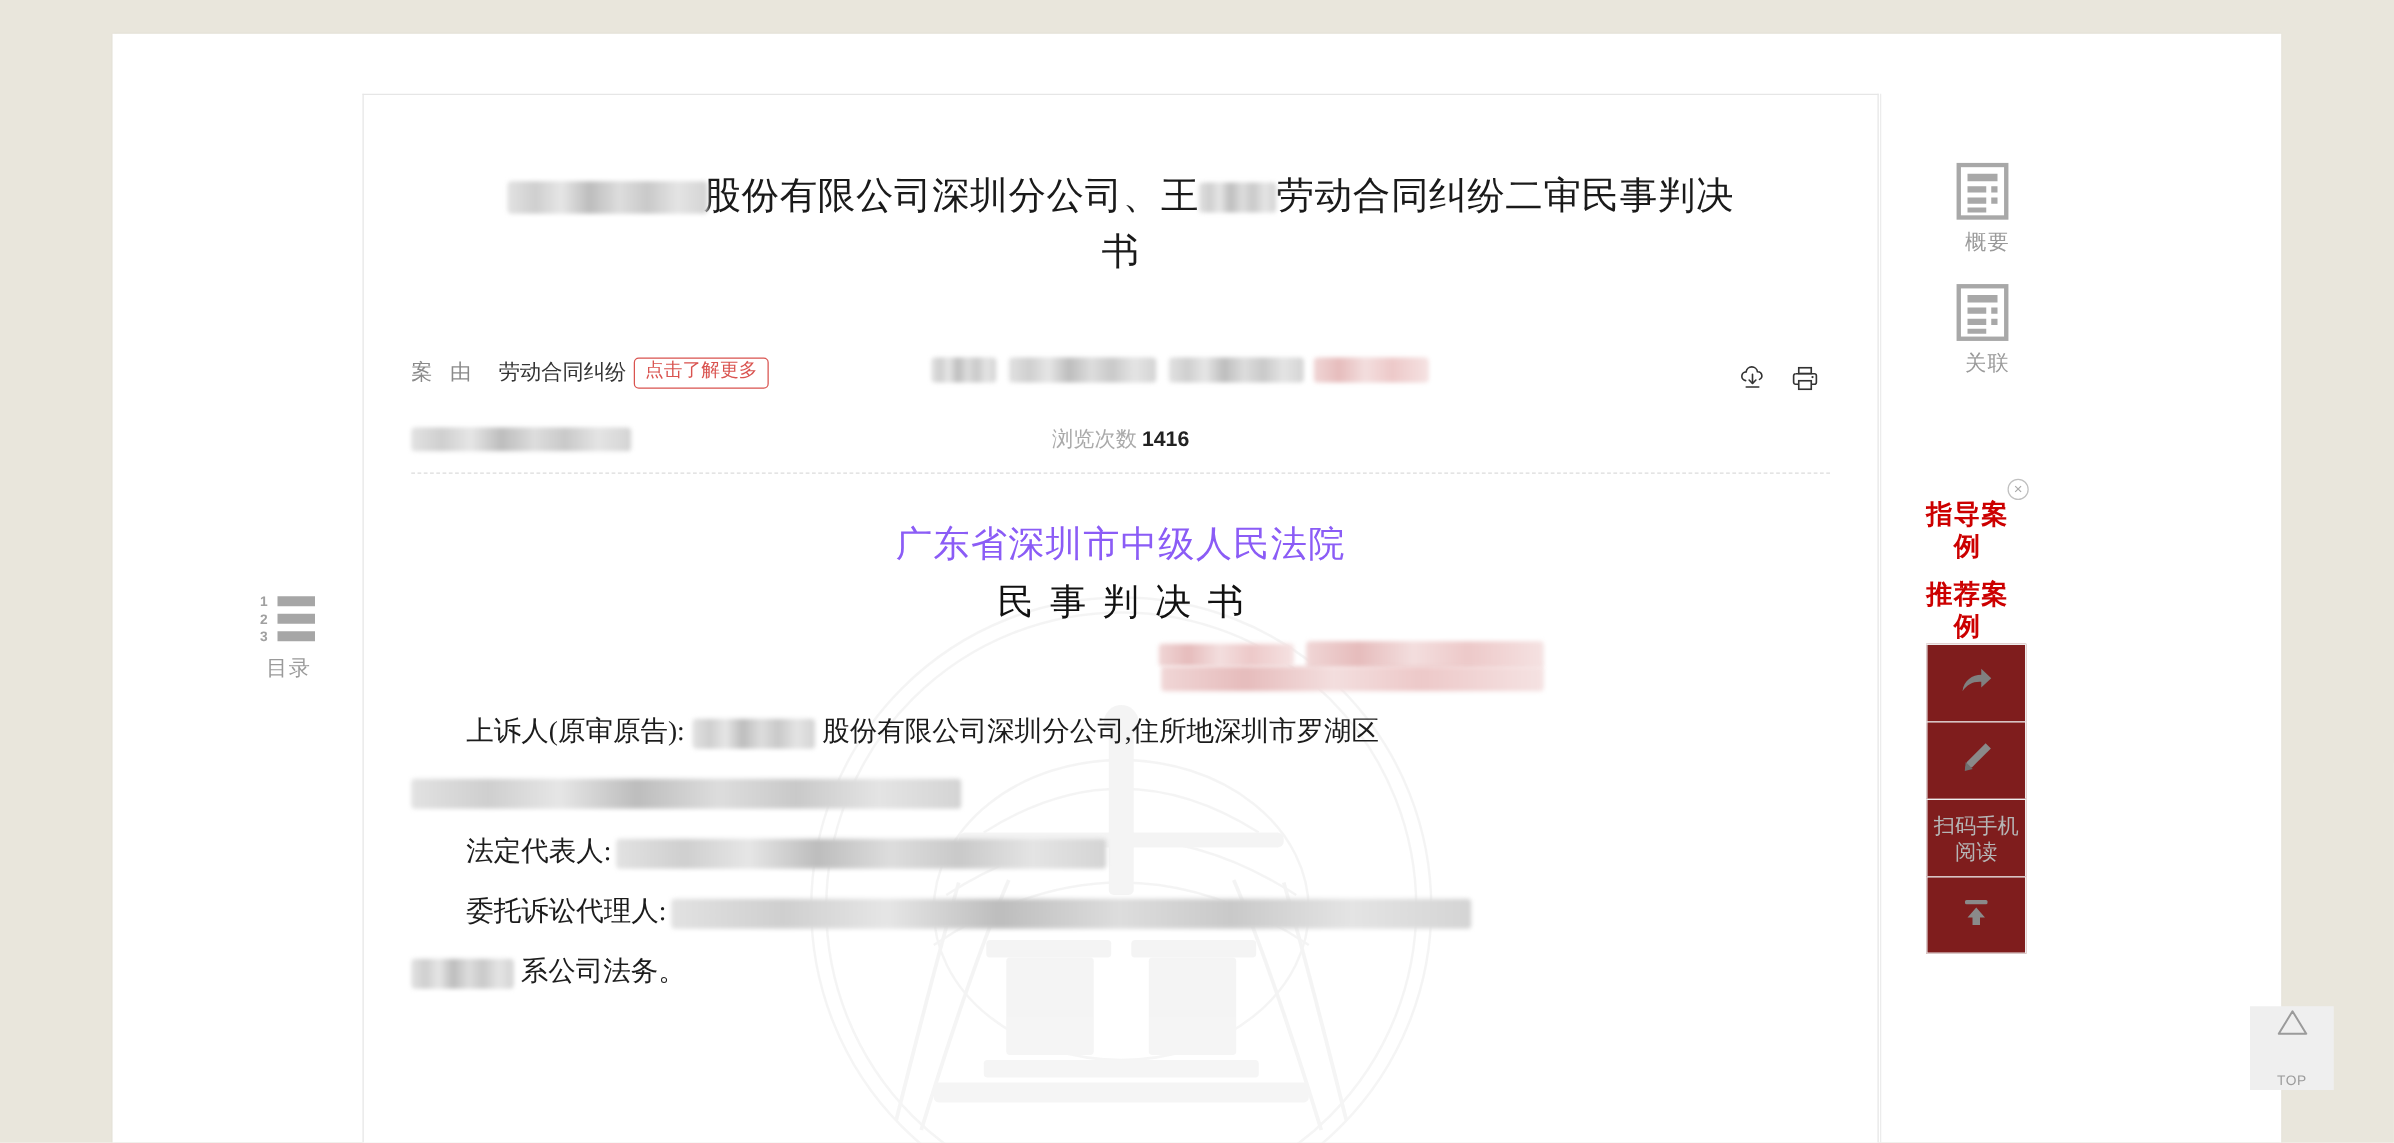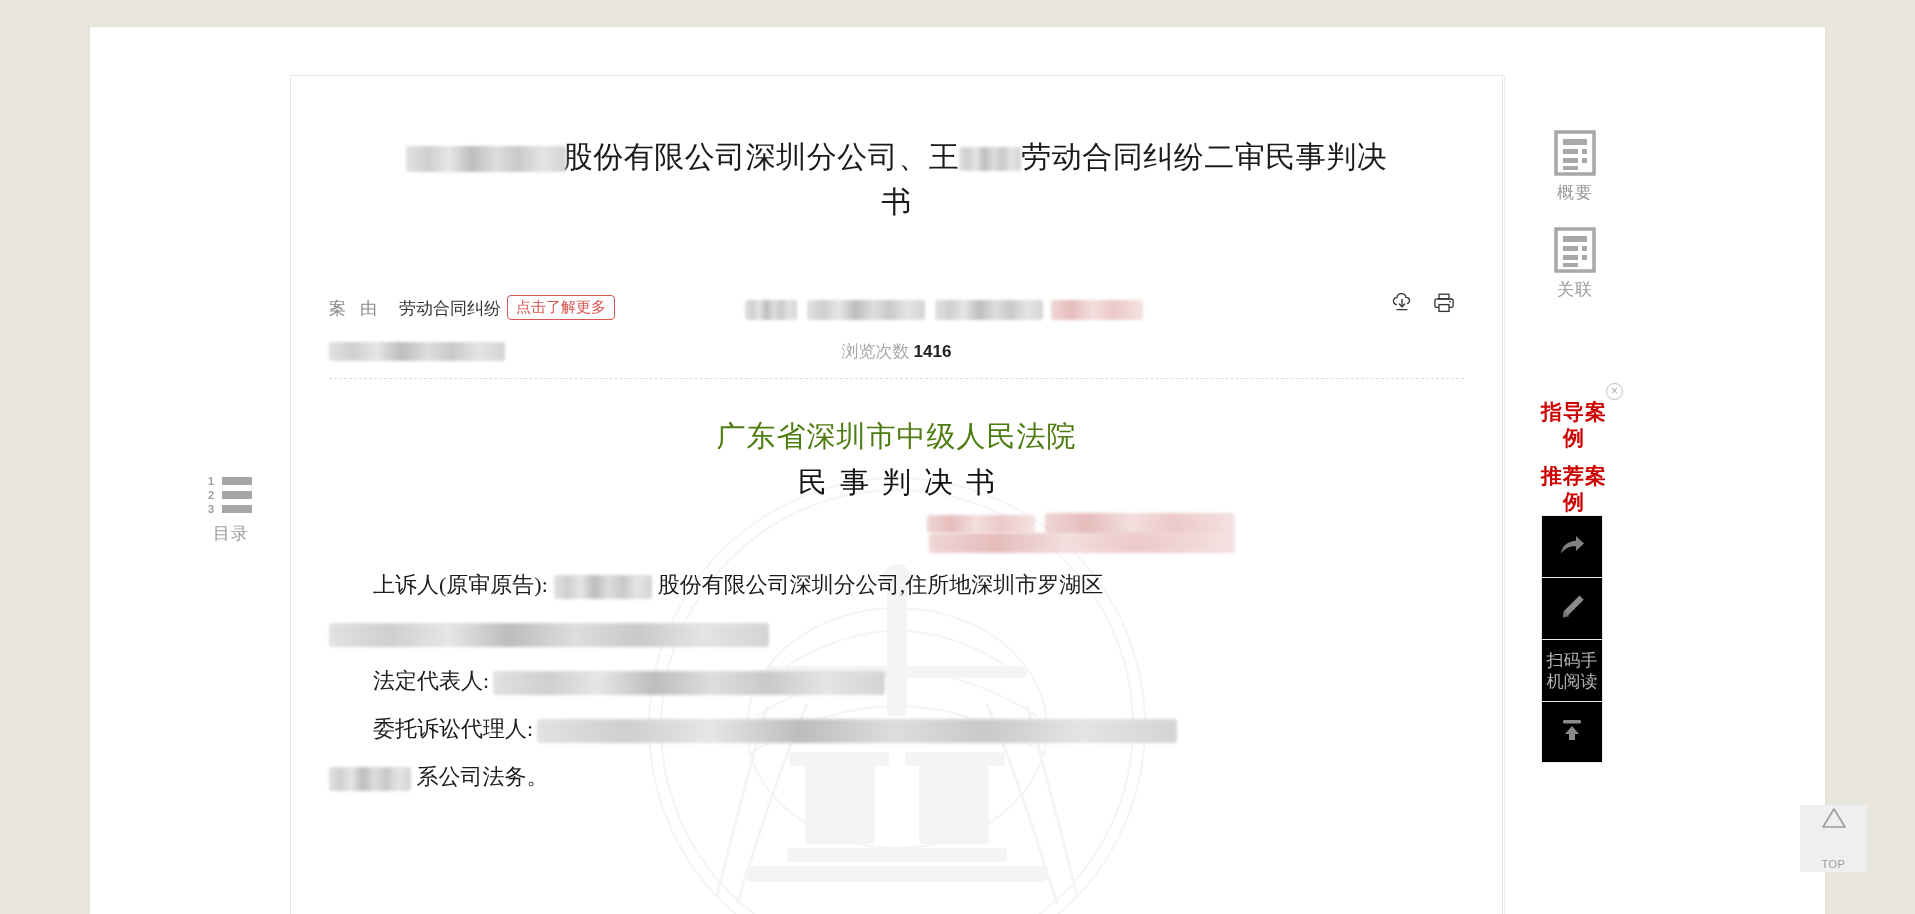--- a/index.html
+++ b/index.html
@@ -71,25 +71,25 @@
         #edc9c9 68%, #f5e2e2 100%);
   }
   .r-title-1 { width: 160px; height: 26px; margin-right: -3px; }
   .r-title-2 { width: 62px;  height: 24px; }
 
   
   .meta-row {
     position: relative;
     margin-top: 62px;
     height: 34px;
-    font-family: Liberation Sans, sans-serif;
+    font-family: Liberation Mono, monospace;
     font-size: 17px;
     color: #333;
     display: flex;
-    align-items: flex-end;
+    align-items: flex-start;
   }
   .meta-label { color: #8a8a8a; letter-spacing: 14px; margin-right: 8px; }
   .meta-value { color: #333; }
   .more-badge {
     display: inline-block;
     margin-left: 6px;
     padding: 2px 8px 3px;
     border: 1px solid #d9534f;
     border-radius: 4px;
     color: #d9534f;
@@ -133,21 +133,21 @@
     border: none;
     border-top: 1px dashed #dcdcdc;
     margin: 12px 0 0;
   }
 
   
   .court-head {
     margin-top: 34px;
     text-align: center;
     font-size: 29px;
-    color: #4d7c0f;
+    color: #8b5cf6;
     letter-spacing: 1px;
     line-height: 46px;
   }
   .judgment-head {
     text-align: center;
     font-size: 29px;
     color: #111;
     letter-spacing: 13px;
     line-height: 46px;
     padding-left: 13px;
@@ -191,21 +191,21 @@
   
   .right-rail {
     position: absolute;
     left: 1414px; top: 48px;
     width: 140px; height: 839px;
     border-left: 1px solid #ececec;
   }
   .rail-btn {
     width: 66px;
     margin: 0 auto;
-    text-align: center;
+    text-align: right;
     cursor: pointer;
   }
   .rail-btn .rail-label {
     font-family: "Liberation Sans", "DejaVu Sans", sans-serif;
     font-size: 17px;
     color: #9a9a9a;
     letter-spacing: 1px;
     margin-top: 1px;
   }
   .rail-top-1 { position: absolute; left: 37px; top: 55px; }
@@ -243,28 +243,28 @@
   }
   .promo-item + .promo-item { margin-top: 12px; }
 
   
   .icon-stack {
     position: absolute;
     left: 36px; top: 440px;
     width: 62px;
   }
   .stack-btn {
-    width: 62px; height: 62px;
+    width: 80px; height: 62px;
     border: 1px solid #ededed;
     border-bottom: none;
     display: flex;
     align-items: center;
     justify-content: center;
     cursor: pointer;
-    background: #000000;
+    background: #7f1d1d;
   }
   .stack-btn:last-child { border-bottom: 1px solid #ededed; }
   .stack-btn.text-btn {
     font-family: "Liberation Sans", "DejaVu Sans", sans-serif;
     font-size: 17px;
     color: #b5b5b5;
     line-height: 21px;
     text-align: center;
     letter-spacing: 0;
   }

